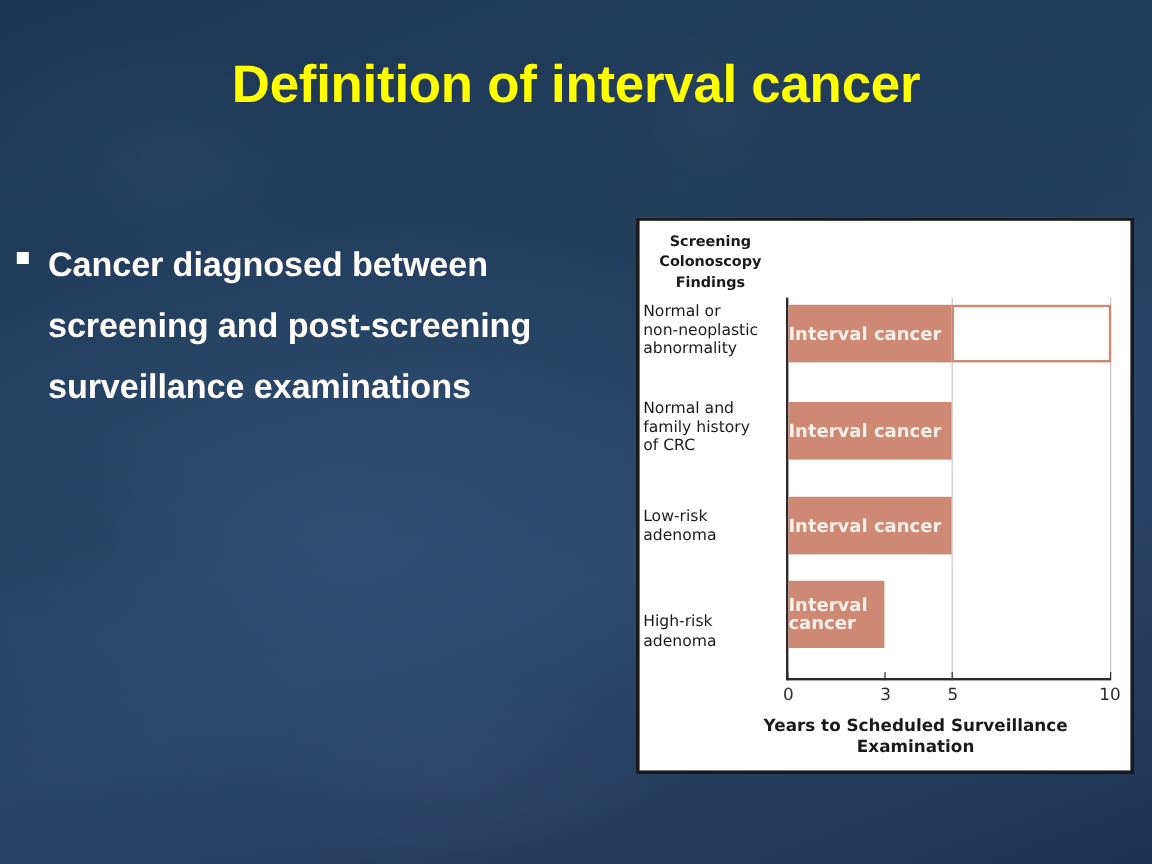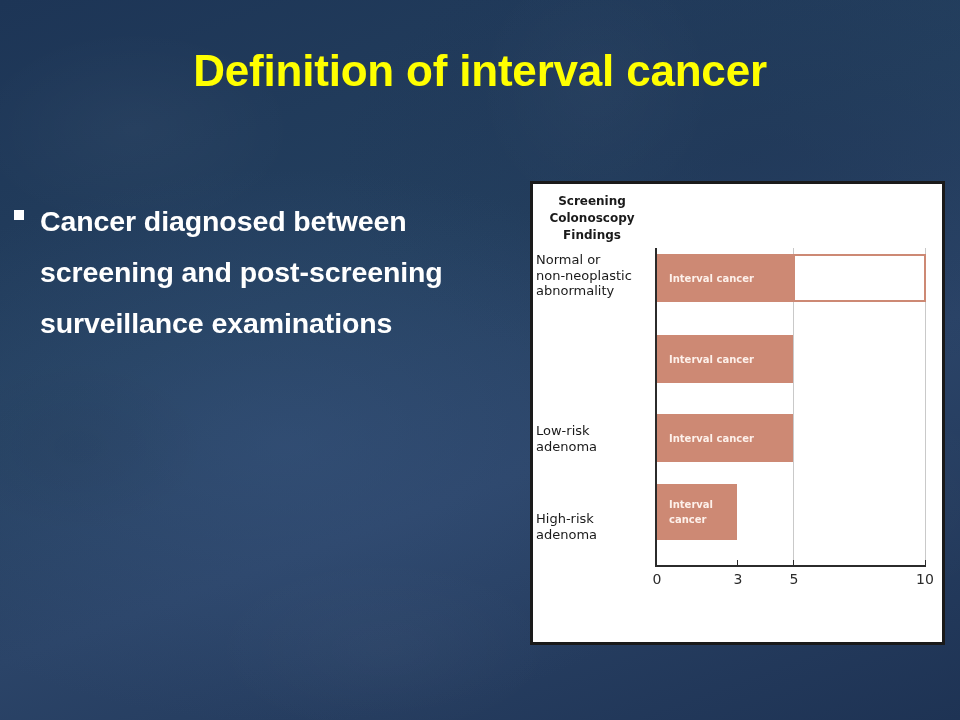--- a/index.html
+++ b/index.html
@@ -172,24 +172,23 @@
   .bar {
     position: absolute;
     left: 124px;
     background: #cd8974;
     box-sizing: border-box;
     display: flex;
     align-items: center;
   }
   .bar-label {
     color: #fdf0ea;
-    font-size: 10px;
+    font-size: 15px;
     font-weight: bold;
     line-height: 15px;
-    padding-left: 12px;
     white-space: pre-line;
   }
   .bar-extension {
     position: absolute;
     background: transparent;
     border: 2px solid #cd8974;
     box-sizing: border-box;
   }
 
   #axis-title {
@@ -247,20 +246,25 @@
       <div class="row-label" style="top:68px;">
         <div>Normal or</div>
         <div>non-neoplastic</div>
         <div>abnormality</div>
       </div>
       <div class="bar" style="top:70px; height:48px; width:136px;">
         <span class="bar-label">Interval cancer</span>
       </div>
       <div class="bar-extension" style="left:260px; top:70px; height:48px; width:133px;"></div>
 
+      <div class="row-label" style="top:149px;">
+        <div>Normal and</div>
+        <div>family history</div>
+        <div>of CRC</div>
+      </div>
       <div class="bar" style="top:151px; height:48px; width:136px;">
         <span class="bar-label">Interval cancer</span>
       </div>
 
       <div class="row-label" style="top:239px;">
         <div>Low-risk</div>
         <div>adenoma</div>
       </div>
       <div class="bar" style="top:230px; height:48px; width:136px;">
         <span class="bar-label">Interval cancer</span>
@@ -268,16 +272,20 @@
 
       <div class="row-label" style="top:327px;">
         <div>High-risk</div>
         <div>adenoma</div>
       </div>
       <div class="bar" style="top:300px; height:56px; width:80px;">
         <span class="bar-label">Interval
 cancer</span>
       </div>
 
+      <div id="axis-title">
+        <div>Years to Scheduled Surveillance</div>
+        <div>Examination</div>
+      </div>
 
     </div>
   </div>
 </div>
 
 </body></html>

